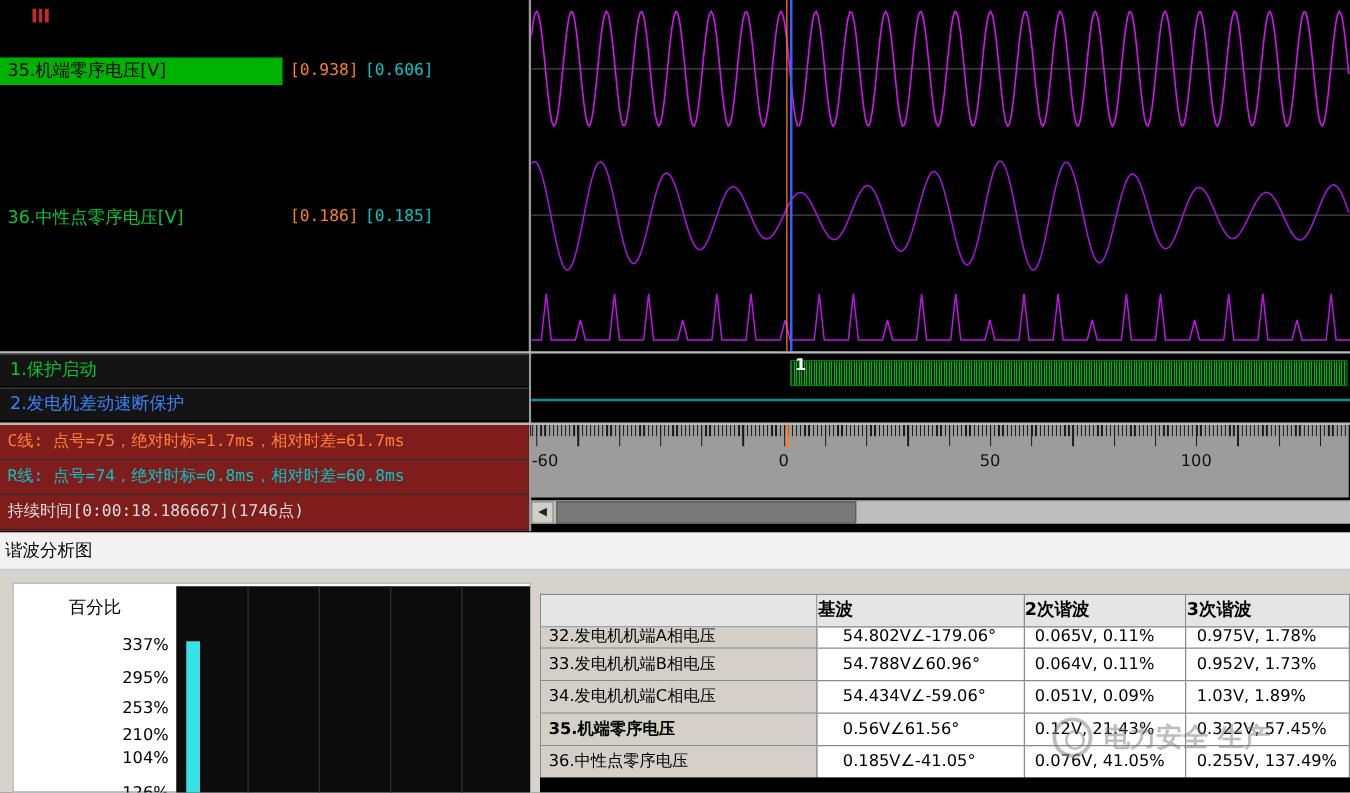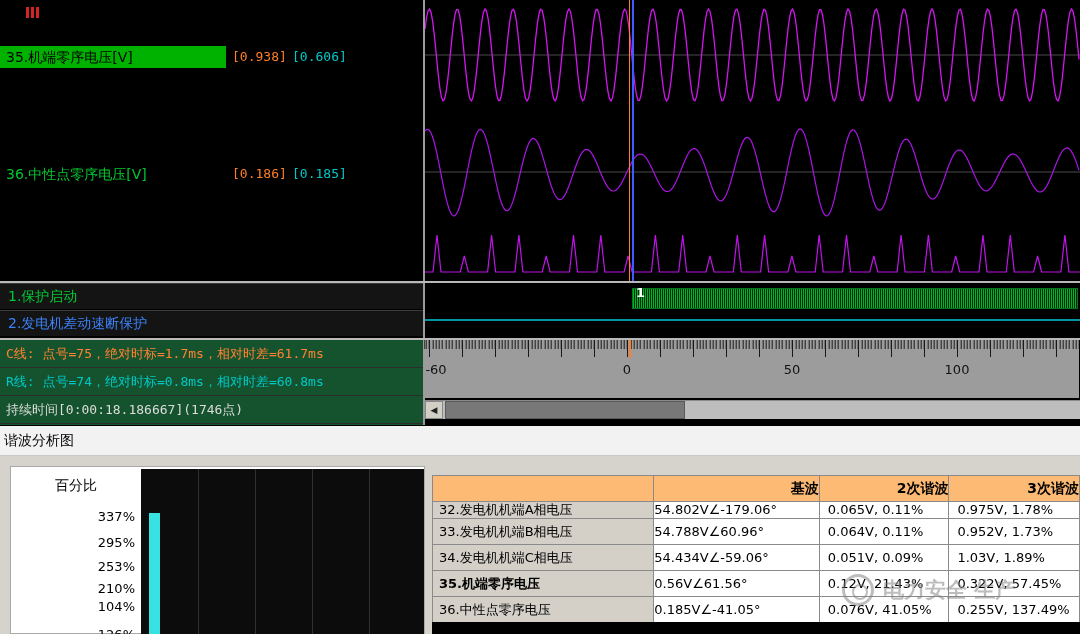--- a/index.html
+++ b/index.html
@@ -29,21 +29,21 @@
 .digi-row{height:27px;background:#141414;border-top:1px solid #3c3c3c;border-bottom:1px solid #000;
   font-size:14px;line-height:25px;padding-left:8px;white-space:nowrap}
 .digi1{color:#00c832}
 .digi2{color:#3b82f6}
 .digi-right{position:absolute;left:425px;top:283px;width:655px;height:55px;background:#000}
 .band{position:absolute;left:207px;top:5px;width:446px;height:21px;
   background:repeating-linear-gradient(90deg,#00b428 0 1px,#002805 1px 2px);border:1px solid #007718}
 .band-label{position:absolute;left:211px;top:2px;color:#fff;font-size:13px;font-weight:bold}
 .thin-line{position:absolute;left:0;top:36px;width:655px;height:2px;background:#00949c}
 
-.info-panel{position:absolute;left:0;top:340px;width:423px;height:85px;background:#14532d;
+.info-panel{position:absolute;left:0;top:340px;width:423px;height:85px;background:#7f1d1d;
   font-family:"DejaVu Sans Mono",monospace;font-size:13px}
 .info-row{height:28px;line-height:27px;padding-left:6px;border-bottom:1px solid #2e2e2e;white-space:nowrap}
 .c-line{color:#ff8232}
 .r-line{color:#00c8c8}
 .dur{color:#dcdcdc}
 
 .ruler{position:absolute;left:424px;top:340px;width:655px;height:58px;background:#9c9c9c}
 .ticks-minor{position:absolute;left:0;top:0;width:655px;height:9px;
   background:repeating-linear-gradient(90deg,#1a1a1a 0 1px,transparent 1px 3.3px);background-position:1.7px 0}
 .ticks-major{position:absolute;left:0;top:0;width:655px;height:17px;
@@ -63,24 +63,24 @@
 .ytick{position:absolute;left:36px;width:88px;text-align:right;font-size:13px;color:#000}
 .plot{position:absolute;left:130px;top:2px;width:283px;height:166px;background:#0c0c0c}
 .gridv{position:absolute;top:0;width:1px;height:166px;background:#303030}
 .hbar{position:absolute;left:8px;top:44px;width:11px;height:122px;background:#38e2e2}
 
 .htable{position:absolute;left:432px;top:475px;width:648px;border:1px solid #8a8a8a;border-bottom:none;background:#fff}
 .trow{display:flex}
 .tcell{border-right:1px solid #8a8a8a;border-bottom:1px solid #8a8a8a;overflow:hidden;white-space:nowrap;font-size:13px;color:#000}
 .tcell:last-child{border-right:none}
 .c0{width:222px;background:#d4d0c8;padding-left:6px}
-.c1{width:166px;padding-left:0}
+.c1{width:166px;padding-left:20px}
 .c2{width:130px;padding-left:8px}
 .c3{width:130px;padding-left:8px}
-.th{background:#fdba74;font-weight:bold;text-align:right;font-size:14px;padding-left:0}
+.th{background:#e5e5e5;font-weight:bold;text-align:left;font-size:14px;padding-left:0}
 .h26{height:26px;line-height:25px}
 .h17{height:17px;line-height:16px}
 .bold{font-weight:bold}
 .bottom-strip{position:absolute;left:432px;top:622px;width:648px;height:12px;background:#000}
 
 .watermark{position:absolute;left:842px;top:566px;width:230px;height:48px;opacity:.5;color:#7e7e7e;
   display:flex;align-items:center;gap:9px;font-size:21px;font-weight:bold;pointer-events:none}
 .wm-logo{width:32px;height:32px;border:3px solid #7e7e7e;border-radius:50%;position:relative;flex:0 0 auto}
 .wm-logo::after{content:"";position:absolute;left:7px;top:7px;width:12px;height:12px;border:2px solid #7e7e7e;border-radius:50%}
 </style>

